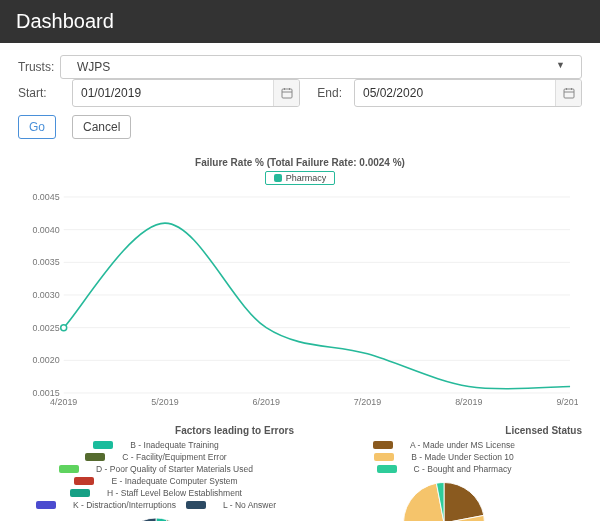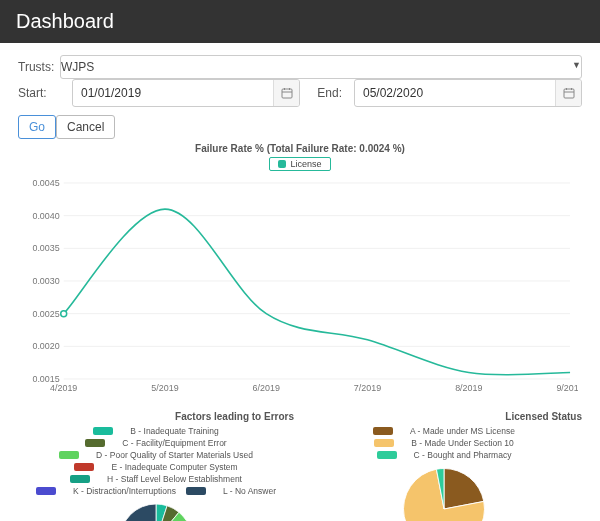--- a/index.html
+++ b/index.html
@@ -1,29 +1,29 @@
 <!DOCTYPE html>
 <html><head>
 <meta charset="utf-8">
 <style>
   * { box-sizing: border-box; margin: 0; padding: 0; }
   body { font-family: "Helvetica Neue", Arial, sans-serif; font-size: 12px; color: #333; background: #fff; width: 600px; }
   .topbar { background: #333; color: #fff; padding: 10px 16px; font-size: 20px; font-weight: 300; }
   .container { padding: 12px 18px; }
   .filter-row { display: flex; align-items: center; margin-bottom: 0; }
   .filter-row .lbl { width: 42px; font-size: 12px; color: #555; }
-  .select-wrap { flex: 1; display: flex; align-items: flex-start; background: #fff; border: 1px solid #ccc; border-radius: 3px; padding: 4px 0; position: relative; }
+  .select-wrap { flex: 1; display: flex; align-items: flex-start; background: #fff; border: 1px solid #ccc; border-radius: 3px; padding: 4px 16px; position: relative; }
   .select-wrap .val { flex: 1; font-size: 12px; color: #444; }
   .select-wrap .caret { font-size: 9px; color: #555; }
   .date-row { display: flex; align-items: center; gap: 12px; margin-bottom: 8px; }
   .date-row .lbl { font-size: 12px; color: #555; }
   .date-wrap { flex: 1; display: flex; align-items: center; border: 1px solid #ccc; border-radius: 3px; overflow: hidden; }
   .date-wrap input { flex: 1; border: none; padding: 5px 8px; font-size: 12px; outline: none; color:#333; }
   .date-wrap .cal-btn { width: 26px; height: 26px; display: flex; align-items: center; justify-content: center; background: #f5f5f5; border-left: 1px solid #ddd; cursor: pointer; }
-  .btn-row { display: flex; gap: 0; }
+  .btn-row { display: flex; gap: 16px; margin-bottom: 14px; }
   .btn { font-size: 12px; padding: 4px 10px; border-radius: 3px; cursor: pointer; }
   .btn-primary { background: #fff; border: 1px solid #4a90d9; color: #4a90d9; }
   .btn-default { background: #fff; border: 1px solid #bbb; color: #444; }
   .chart-area { padding: 4px 4px 8px; }
   .chart-title { text-align: center; font-size: 10px; font-weight: bold; color: #555; }
   .legend-center { display: flex; justify-content: center; margin: 3px 0 6px; }
   .legend-pill { border: 1px solid #26b99a; border-radius: 2px; font-size: 9px; color: #444; padding: 1px 8px; display: inline-flex; align-items: center; gap: 4px; }
   .swatch { display:inline-block; border-radius:2px; }
   .swatch-sm { width:8px; height:8px; }
   .swatch-lg { width:20px; height:8px; }
@@ -81,21 +81,21 @@
   <div class="btn-row">
     <button class="btn btn-primary">Go</button>
     <button class="btn btn-default">Cancel</button>
   </div>
 
   <div class="chart-area">
     <div class="chart-title">Failure Rate % (Total Failure Rate: 0.0024 %)</div>
     <div class="legend-center">
       <span class="legend-pill">
         <span class="swatch swatch-sm" style="background:#26b99a"></span>
-        <span>License</span>
+        <span>Pharmacy</span>
       </span>
     </div>
     <svg class="line-chart" id="line-chart" viewBox="0 0 560 220" preserveAspectRatio="none">
         <line x1="42" y1="202" x2="552" y2="202" stroke="#f0f0f0"></line>
         <text class="axis-text" x="38" y="205" text-anchor="end">0.0015</text>
         <line x1="42" y1="169.33333333333331" x2="552" y2="169.33333333333331" stroke="#f0f0f0"></line>
         <text class="axis-text" x="38" y="172.33333333333331" text-anchor="end">0.0020</text>
         <line x1="42" y1="136.66666666666666" x2="552" y2="136.66666666666666" stroke="#f0f0f0"></line>
         <text class="axis-text" x="38" y="139.66666666666666" text-anchor="end">0.0025</text>
         <line x1="42" y1="104" x2="552" y2="104" stroke="#f0f0f0"></line>

